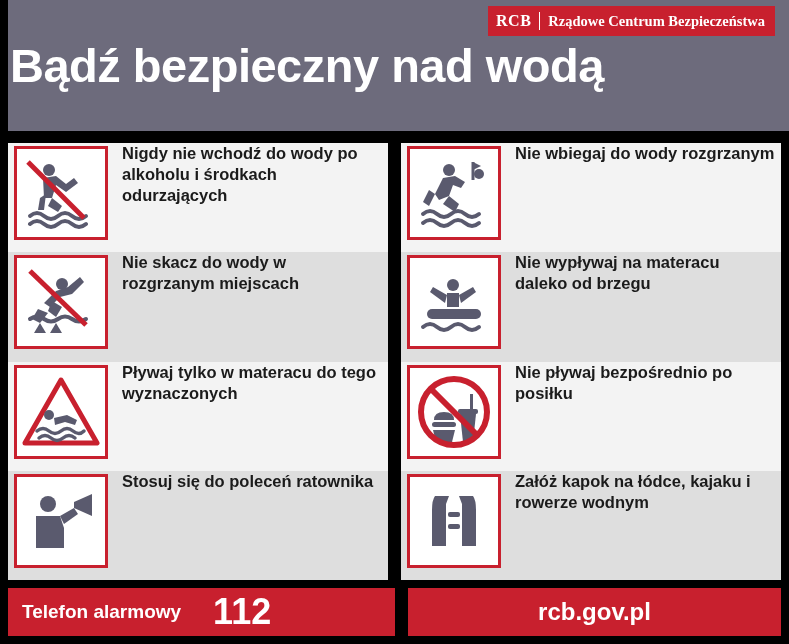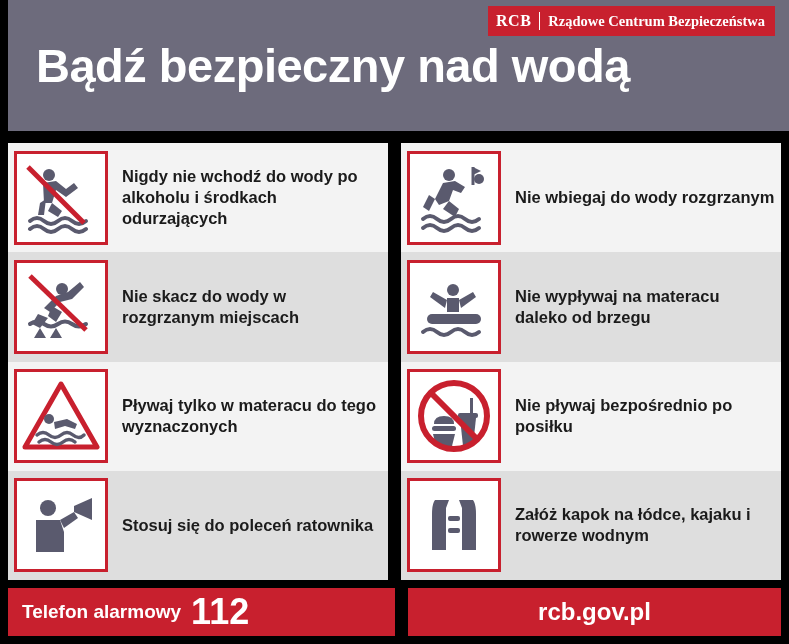--- a/index.html
+++ b/index.html
@@ -43,21 +43,21 @@
   }
   .logo-name {
     font-family: "Liberation Serif", serif;
     font-weight: bold;
     font-size: 14.5px;
     padding-left: 8px;
     white-space: nowrap;
   }
   .title {
     position: absolute;
-    left: 28px;
+    left: 2px;
     top: 42px;
     color: #ffffff;
     font-size: 47px;
     font-weight: bold;
     letter-spacing: -0.5px;
     line-height: 1;
     white-space: nowrap;
   }
 
   
@@ -72,21 +72,21 @@
     padding: 0 8px;
   }
   .column {
     flex: 1 1 0;
     display: flex;
     flex-direction: column;
   }
   .row {
     flex: 1 1 0;
     display: flex;
-    align-items: center;
+    align-items: flex-start;
     background: #f3f3f3;
     padding-left: 6px;
   }
   .row.alt { background: #dedede; }
 
   .icon-box {
     width: 94px;
     height: 94px;
     min-width: 94px;
     border: 3px solid #c8202e;
@@ -121,21 +121,21 @@
     flex: 1 1 0;
     background: #c8202e;
     color: #ffffff;
     display: flex;
     align-items: center;
     height: 48px;
   }
   .footer-left {
     justify-content: flex-start;
     padding-left: 14px;
-    gap: 10px;
+    gap: 32px;
   }
   .footer-label { font-size: 19px; font-weight: bold; }
   .footer-number { font-size: 36px; font-weight: bold; }
   .footer-right {
     justify-content: center;
     font-size: 24px;
     font-weight: bold;
   }
 </style>
 </head>

